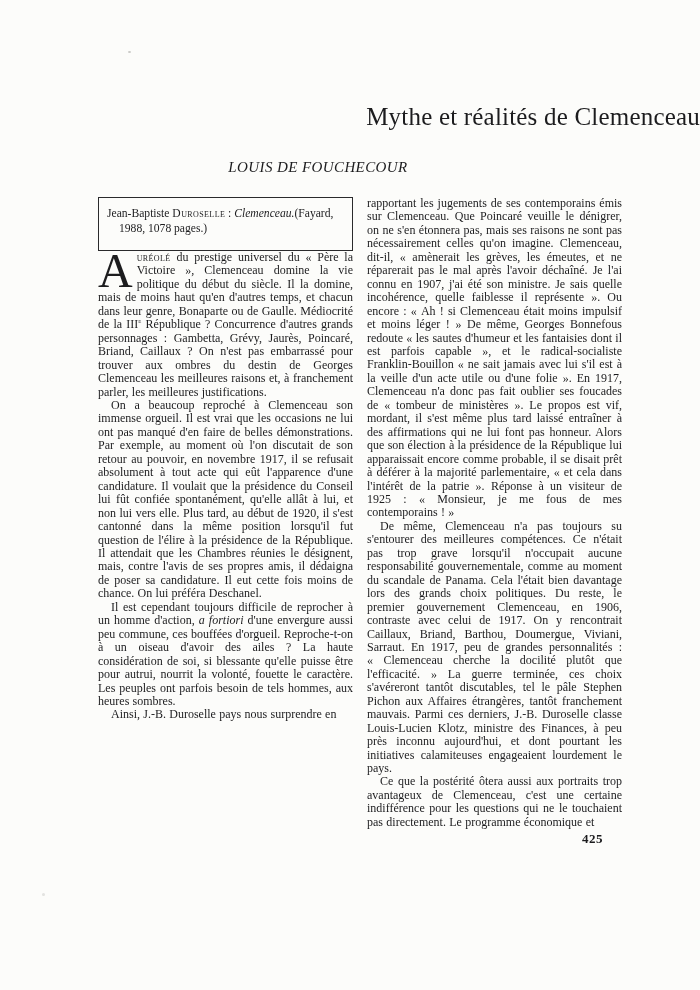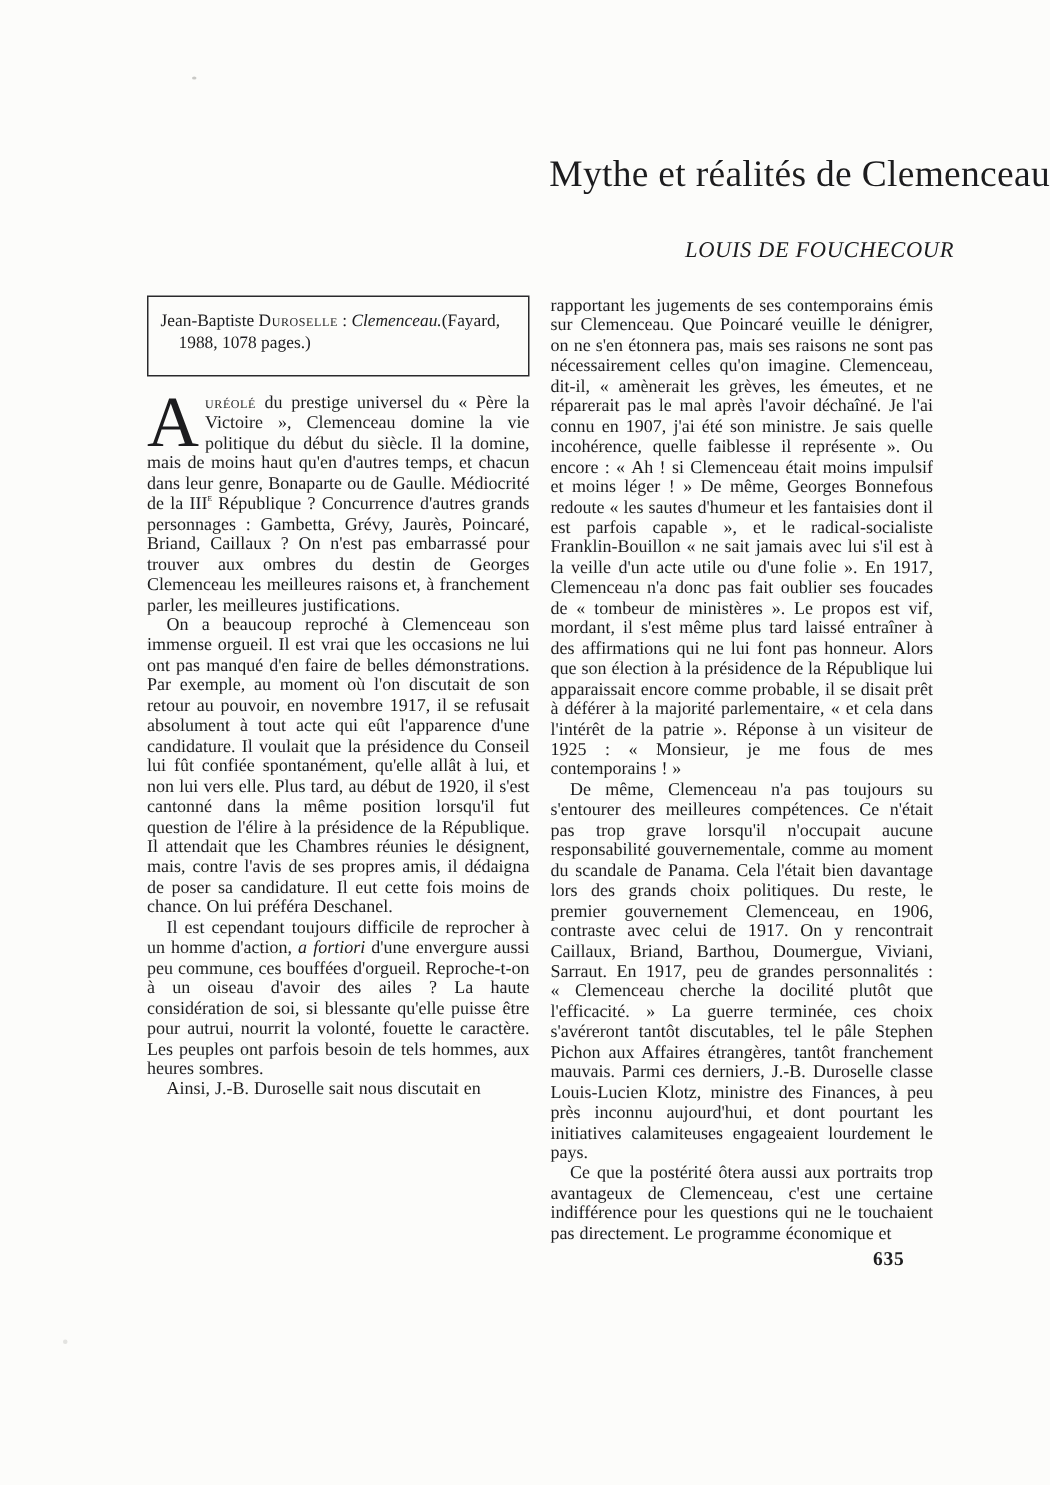--- a/index.html
+++ b/index.html
@@ -20,37 +20,36 @@
     top:103px; left:0; width:700px;
     text-align:right;
     font-size:25px;
     font-weight:normal;
     margin:0;
     letter-spacing:0.2px;
   }
   .author {
     position:absolute;
     top:159px; left:0; width:636px;
-    text-align:right;
+    text-align:center;
     font-style:italic;
     font-size:15px;
     letter-spacing:0.4px;
   }
   .columns {
     position:absolute;
     top:197px; left:98px;
     width:524px;
     display:flex;
     gap:14px;
   }
   .col { width:255px; }
   .cite-box {
     border:1.5px solid #2a2a2c;
     padding:9px 8px 14px 8px;
-    margin-bottom:11px;
     font-size:11.6px;
     line-height:14.5px;
   }
   .cite-inner {
     padding-left:12px;
     text-indent:-12px;
   }
   .para {
     margin:0;
     font-size:12px;
@@ -99,24 +98,24 @@
 
   <div class="columns">
     <div class="col">
       <div class="cite-box">
         <div class="cite-inner" id="cite-inner"><span>Jean-Baptiste </span><span class="st-smallcaps">Duroselle</span><span>&nbsp;: </span><span class="st-italic">Clemenceau.</span><span>(Fayard, 1988, 1078 pages.)</span></div>
       </div>
       <div id="col-left-paras">
           <p class="para"><span class="dropcap">A</span><span class="st-smallcaps">uréolé</span><span> du prestige universel du «&nbsp;Père la Victoire&nbsp;», Clemenceau domine la vie politique du début du siècle. Il la domine, mais de moins haut qu'en d'autres temps, et chacun dans leur genre, Bonaparte ou de Gaulle. Médiocrité de la III</span><span class="st-super">e</span><span> République&nbsp;? Concurrence d'autres grands personnages&nbsp;: Gambetta, Grévy, Jaurès, Poincaré, Briand, Caillaux&nbsp;? On n'est pas embarrassé pour trouver aux ombres du destin de Georges Clemenceau les meilleures raisons et, à franchement parler, les meilleures justifications.</span></p>
           <p class="para indent"><span>On a beaucoup reproché à Clemenceau son immense orgueil. Il est vrai que les occasions ne lui ont pas manqué d'en faire de belles démonstrations. Par exemple, au moment où l'on discutait de son retour au pouvoir, en novembre 1917, il se refusait absolument à tout acte qui eût l'apparence d'une candidature. Il voulait que la présidence du Conseil lui fût confiée spontanément, qu'elle allât à lui, et non lui vers elle. Plus tard, au début de 1920, il s'est cantonné dans la même position lorsqu'il fut question de l'élire à la présidence de la République. Il attendait que les Chambres réunies le désignent, mais, contre l'avis de ses propres amis, il dédaigna de poser sa candidature. Il eut cette fois moins de chance. On lui préféra Deschanel.</span></p>
           <p class="para indent"><span>Il est cependant toujours difficile de reprocher à un homme d'action, </span><span class="st-italic">a fortiori</span><span> d'une envergure aussi peu commune, ces bouffées d'orgueil. Reproche-t-on à un oiseau d'avoir des ailes&nbsp;? La haute considération de soi, si blessante qu'elle puisse être pour autrui, nourrit la volonté, fouette le caractère. Les peuples ont parfois besoin de tels hommes, aux heures sombres.</span></p>
-          <p class="para indent"><span>Ainsi, J.-B. Duroselle sait nous discutait en</span></p>
+          <p class="para indent"><span>Ainsi, J.-B. Duroselle pays nous surprendre en</span></p>
         </div>
     </div>
     <div class="col" id="col-right-paras">
         <p class="para"><span>rapportant les jugements de ses contemporains émis sur Clemenceau. Que Poincaré veuille le dénigrer, on ne s'en étonnera pas, mais ses raisons ne sont pas nécessairement celles qu'on imagine. Clemenceau, dit-il, «&nbsp;amènerait les grèves, les émeutes, et ne réparerait pas le mal après l'avoir déchaîné. Je l'ai connu en 1907, j'ai été son ministre. Je sais quelle incohérence, quelle faiblesse il représente&nbsp;». Ou encore&nbsp;: «&nbsp;Ah&nbsp;! si Clemenceau était moins impulsif et moins léger&nbsp;!&nbsp;» De même, Georges Bonnefous redoute «&nbsp;les sautes d'humeur et les fantaisies dont il est parfois capable&nbsp;», et le radical-socialiste Franklin-Bouillon «&nbsp;ne sait jamais avec lui s'il est à la veille d'un acte utile ou d'une folie&nbsp;». En 1917, Clemenceau n'a donc pas fait oublier ses foucades de «&nbsp;tombeur de ministères&nbsp;». Le propos est vif, mordant, il s'est même plus tard laissé entraîner à des affirmations qui ne lui font pas honneur. Alors que son élection à la présidence de la République lui apparaissait encore comme probable, il se disait prêt à déférer à la majorité parlementaire, «&nbsp;et cela dans l'intérêt de la patrie&nbsp;». Réponse à un visiteur de 1925&nbsp;: «&nbsp;Monsieur, je me fous de mes contemporains&nbsp;!&nbsp;»</span></p>
         <p class="para indent"><span>De même, Clemenceau n'a pas toujours su s'entourer des meilleures compétences. Ce n'était pas trop grave lorsqu'il n'occupait aucune responsabilité gouvernementale, comme au moment du scandale de Panama. Cela l'était bien davantage lors des grands choix politiques. Du reste, le premier gouvernement Clemenceau, en 1906, contraste avec celui de 1917. On y rencontrait Caillaux, Briand, Barthou, Doumergue, Viviani, Sarraut. En 1917, peu de grandes personnalités&nbsp;: «&nbsp;Clemenceau cherche la docilité plutôt que l'efficacité.&nbsp;» La guerre terminée, ces choix s'avéreront tantôt discutables, tel le pâle Stephen Pichon aux Affaires étrangères, tantôt franchement mauvais. Parmi ces derniers, J.-B. Duroselle classe Louis-Lucien Klotz, ministre des Finances, à peu près inconnu aujourd'hui, et dont pourtant les initiatives calamiteuses engageaient lourdement le pays.</span></p>
         <p class="para indent"><span>Ce que la postérité ôtera aussi aux portraits trop avantageux de Clemenceau, c'est une certaine indifférence pour les questions qui ne le touchaient pas directement. Le programme économique et</span></p>
       </div>
   </div>
 
-  <div class="pagenum">635</div>
+  <div class="pagenum">425</div>
 </div>
 
 </body></html>

